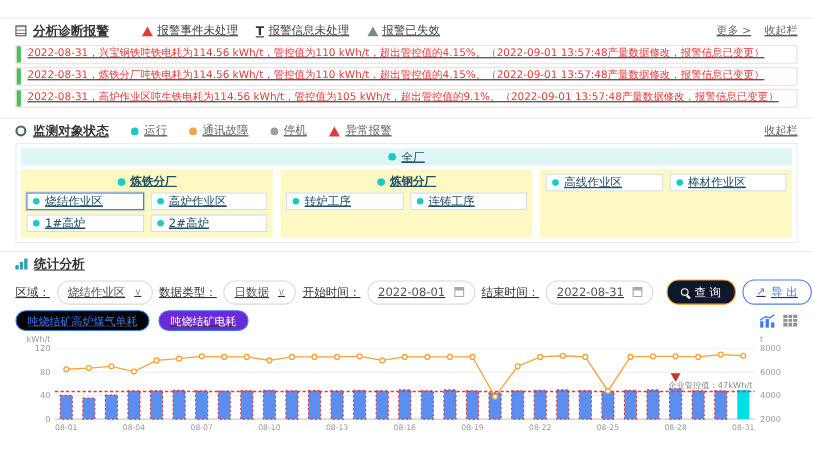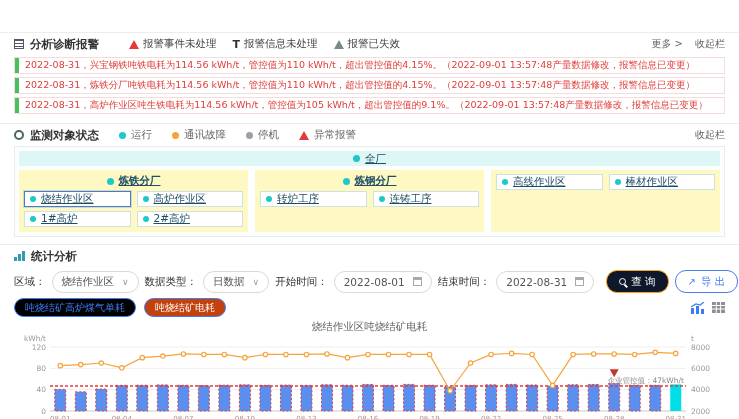--- a/index.html
+++ b/index.html
@@ -1,17 +1,17 @@
 <!DOCTYPE html>
 <html><head>
 <meta charset="utf-8">
 <style>
   html,body{margin:0;padding:0;overflow:hidden;}
   body{width:739px;height:419px;background:#fff;font-family:"DejaVu Sans",sans-serif;font-size:11px;color:#333;}
-  .page{width:739px;height:353px;padding-top:32px;box-sizing:border-box;}
+  .page{width:739px;height:353px;padding-top:16px;box-sizing:border-box;text-decoration:underline;}
   .section{border-top:1px solid #ededed;}
   .sec-head{display:flex;align-items:center;height:22px;padding:0 14px;gap:6px;}
   .sec-title{font-weight:bold;font-size:11.5px;color:#333;white-space:nowrap;}
   .head-right{margin-left:auto;display:flex;gap:12px;color:#666;font-size:10px;}
   .head-right span{cursor:pointer;}
   
   .ic-report{width:10px;height:10px;border:1px solid #556;box-sizing:border-box;
     background:linear-gradient(#556 1px,transparent 1px) 0 3px/10px 3px repeat-y;}
   .ic-target{width:10px;height:10px;border:2px solid #49695f;border-radius:50%;box-sizing:border-box;background:#fff;}
   .ic-bars{width:11px;height:10px;position:relative;}
@@ -55,21 +55,21 @@
   .btn{height:21px;border-radius:11px;display:flex;align-items:center;gap:5px;padding:0 12px;
     font-size:10.5px;cursor:pointer;white-space:nowrap;}
   .btn-query{background:#0f172a;color:#fff;border:1px solid #faa21b;margin-left:6px;}
   .btn-export{background:#fff;color:#4a7bf0;border:1px solid #4a7bf0;}
   .mag{width:7px;height:7px;border:1.5px solid #fff;border-radius:50%;position:relative;box-sizing:border-box;}
   .mag::after{content:"";position:absolute;width:4px;height:1.5px;background:#fff;left:4px;top:6px;transform:rotate(45deg);}
   .exp-ic{font-size:10px;line-height:10px;}
   .tabs-row{display:flex;align-items:center;gap:8px;padding:1px 14px 2px;}
   .tab{border:1px solid #3d7bf5;color:#3d7bf5;background:#000000;border-radius:10px;height:17px;
     display:flex;align-items:center;padding:0 10px;font-size:10px;cursor:pointer;white-space:nowrap;}
-  .tab.active{background:#c2410c;color:#fff;}
+  .tab.active{background:#6d28d9;color:#fff;}
   .view-toggles{margin-left:auto;display:flex;gap:7px;align-items:center;}
   .vt{cursor:pointer;display:block;}
   
   .chart-block{margin:0 14px;}
   .chart-title{text-align:center;color:#666;font-size:10.5px;height:14px;line-height:14px;}
 </style>
 </head>
 <body>
 
 <div class="page">
@@ -255,21 +255,20 @@
           <rect x="0" y="0" width="13" height="11" fill="#8a9096"></rect>
           <line x1="0" y1="3.5" x2="13" y2="3.5" stroke="#fff"></line>
           <line x1="0" y1="7" x2="13" y2="7" stroke="#fff"></line>
           <line x1="4.3" y1="0" x2="4.3" y2="11" stroke="#fff"></line>
           <line x1="8.6" y1="0" x2="8.6" y2="11" stroke="#fff"></line>
         </svg>
       </div>
     </div>
 
     <div class="chart-block">
-      <div class="chart-title">烧结作业区吨烧结矿电耗</div>
       <div id="chart-host"><svg width="711" height="94" viewBox="0 0 711 94">
             <line x1="36" y1="78" x2="672" y2="78" stroke="#ccc" stroke-width="1"></line>
             <text x="32" y="80.5" text-anchor="end" fill="#999" font-size="7.5">0</text>
             <line x1="36" y1="56.66666666666667" x2="672" y2="56.66666666666667" stroke="#efefef" stroke-width="1"></line>
             <text x="32" y="59.16666666666667" text-anchor="end" fill="#999" font-size="7.5">40</text>
             <line x1="36" y1="35.333333333333336" x2="672" y2="35.333333333333336" stroke="#efefef" stroke-width="1"></line>
             <text x="32" y="37.833333333333336" text-anchor="end" fill="#999" font-size="7.5">80</text>
             <line x1="36" y1="14" x2="672" y2="14" stroke="#efefef" stroke-width="1"></line>
             <text x="32" y="16.5" text-anchor="end" fill="#999" font-size="7.5">120</text>
             <text x="677" y="80.5" text-anchor="start" fill="#999" font-size="7.5">2000</text>

